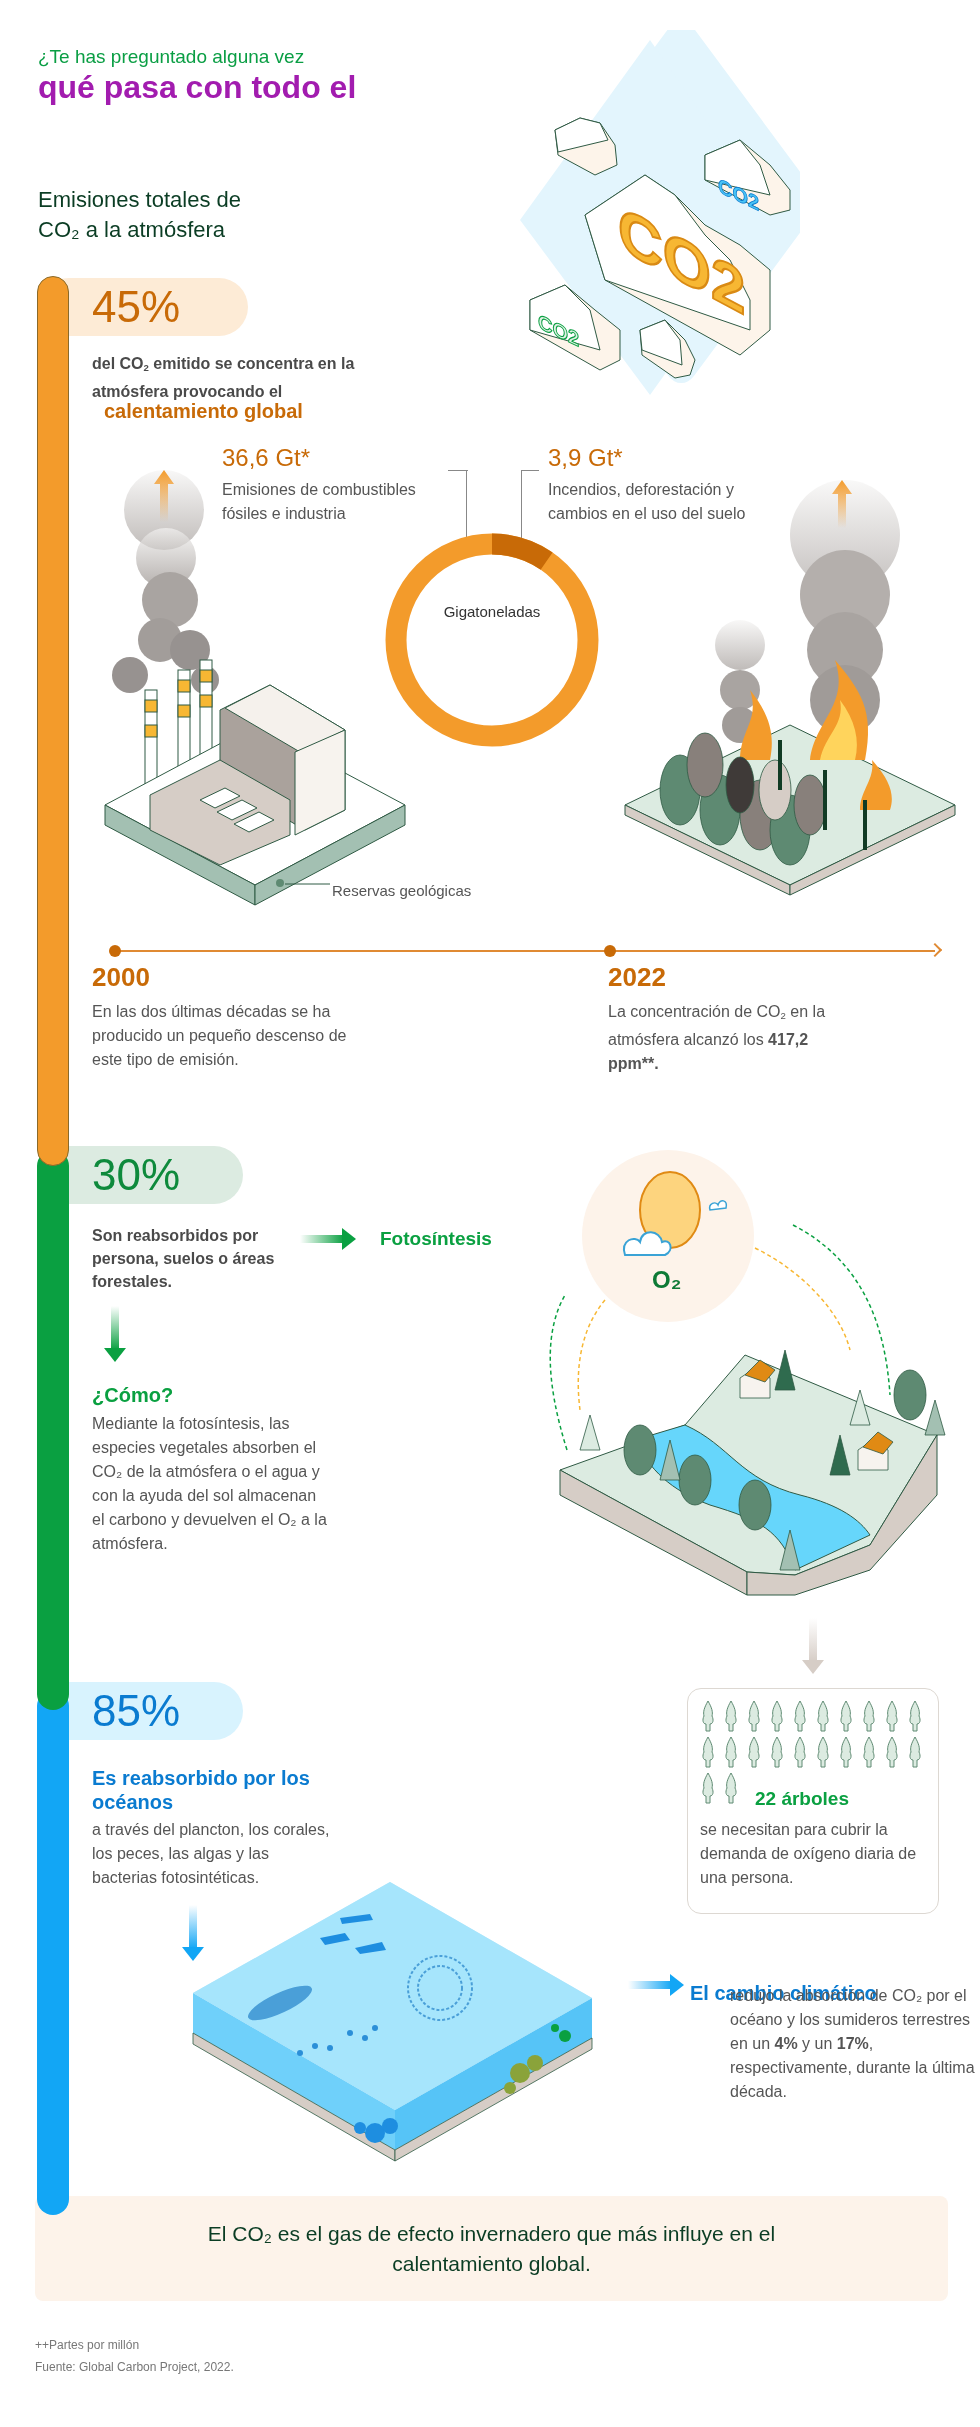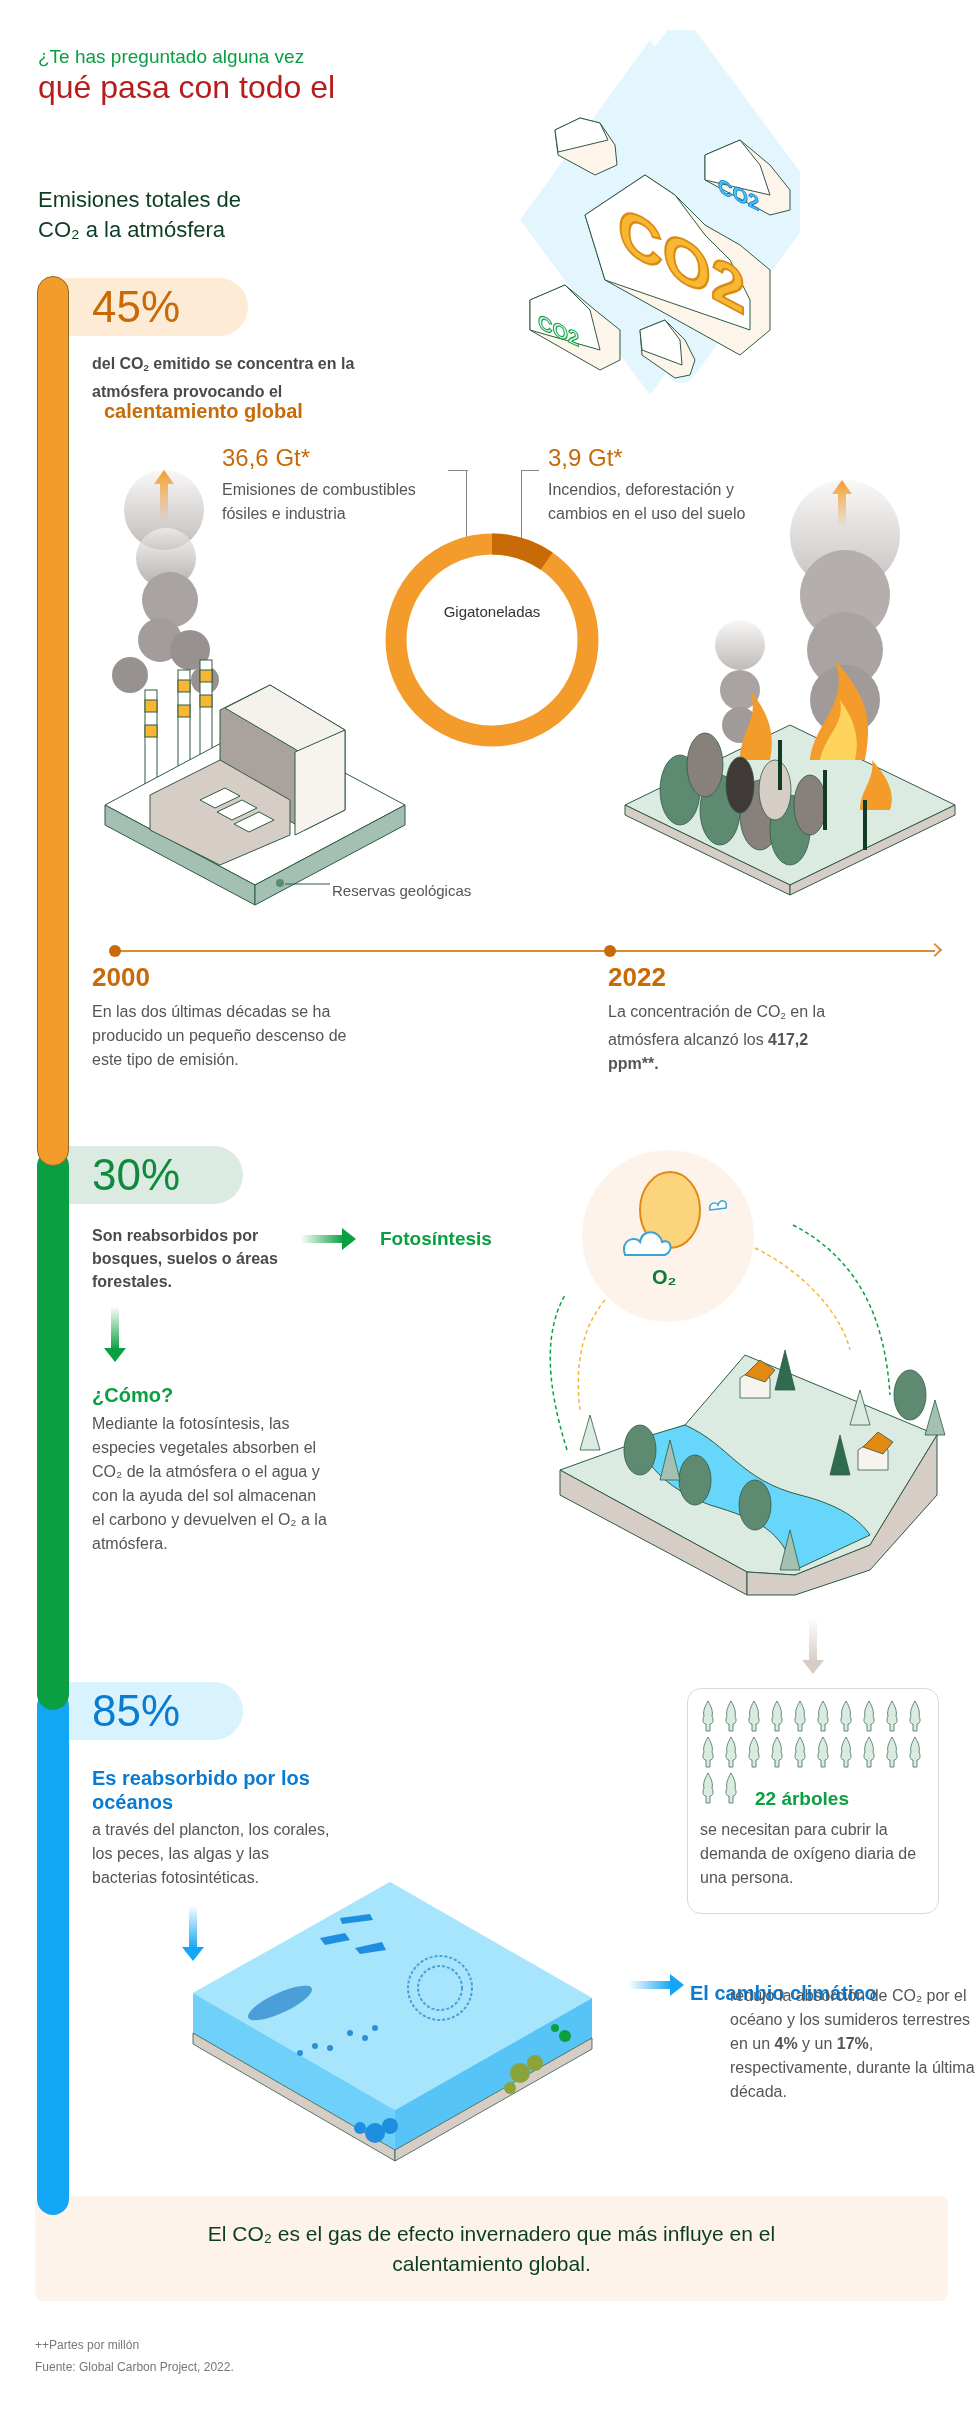--- a/index.html
+++ b/index.html
@@ -3,21 +3,21 @@
 <meta charset="utf-8">
 <style>
   * { box-sizing: border-box; margin: 0; padding: 0; }
   html, body { width: 980px; height: 2427px; background: #ffffff; overflow: hidden; }
   body { position: relative; font-family: "Liberation Sans", "DejaVu Sans", sans-serif; color: #4a4a4a; }
   .abs { position: absolute; }
   sub { font-size: 0.6em; vertical-align: -0.25em; }
 
   
   .intro { left: 38px; top: 46px; font-size: 19px; color: #0a9e44; }
-  .headline { left: 38px; top: 68px; font-size: 32px; font-weight: normal; color: #b91c1c; line-height: 38px; width: 420px; }
+  .headline { left: 38px; top: 68px; font-size: 32px; font-weight: bold; color: #a21caf; line-height: 38px; width: 420px; }
   .subhead { left: 38px; top: 185px; font-size: 22px; color: #0b3d24; line-height: 30px; width: 260px; }
 
   
   .bar { left: 37px; width: 32px; border-radius: 16px; }
   .bar-orange { top: 276px; height: 890px; background: #f39b2b; border: 1px solid #8a6a2a; z-index: 3; }
   .bar-green { top: 1150px; height: 560px; background: #0aa041; z-index: 2; }
   .bar-blue { top: 1690px; height: 525px; background: #12a6f5; z-index: 1; }
 
   .pill { left: 40px; height: 58px; border-radius: 29px; padding-left: 52px; font-size: 44px; line-height: 58px; }
   .pill-orange { top: 278px; width: 208px; background: #fdebd6; color: #c86a07; }
@@ -46,21 +46,21 @@
   .tl-desc { top: 1000px; width: 270px; }
 
   .geo-label { left: 332px; top: 882px; font-size: 15px; color: #555; }
 
   .s2-desc { left: 92px; top: 1224px; width: 210px; font-size: 16px; font-weight: bold; color: #4a4a4a; line-height: 23px; }
   .foto { left: 380px; top: 1228px; font-size: 19px; font-weight: bold; color: #0aa041; }
   .como-title { left: 92px; top: 1384px; font-size: 20px; font-weight: bold; color: #0aa041; }
   .como-desc { left: 92px; top: 1412px; width: 240px; }
 
   .o2-circle { left: 582px; top: 1150px; width: 172px; height: 172px; border-radius: 50%; background: #fdf3ea; }
-  .o2-label { left: 652px; top: 1266px; font-size: 20px; font-weight: bold; color: #0e7a36; }
+  .o2-label { left: 652px; top: 1266px; font-size: 24px; font-weight: bold; color: #0e7a36; }
 
   .tree-box { left: 687px; top: 1688px; width: 252px; height: 226px; border: 1.5px solid #ddd8d2; border-radius: 14px; background: #fff; }
   .trees-grid { left: 700px; top: 1700px; width: 230px; }
   .tree-count { left: 755px; top: 1788px; font-size: 19px; font-weight: bold; color: #0aa041; }
   .tree-desc { left: 700px; top: 1818px; width: 220px; }
 
   .s3-title { left: 92px; top: 1766px; width: 220px; font-size: 20px; font-weight: bold; color: #0a7bd0; line-height: 24px; }
   .s3-desc { left: 92px; top: 1818px; width: 240px; }
 
   .cc-title { left: 690px; top: 1982px; font-size: 20px; font-weight: bold; color: #0a7bd0; }
@@ -225,21 +225,21 @@
 <div class="abs timeline-line"></div>
 <div class="abs" style="left:930px;top:945px;width:10px;height:10px;border-top:2px solid #e08a33;border-right:2px solid #e08a33;transform:rotate(45deg);"></div>
 <div class="abs tl-dot" style="left:109px;"></div>
 <div class="abs tl-dot" style="left:604px;"></div>
 <div class="abs tl-year" style="left:92px;">2000</div>
 <div class="abs txt tl-desc" style="left:92px;">En las dos últimas décadas se ha producido un pequeño descenso de este tipo de emisión.</div>
 <div class="abs tl-year" style="left:608px;">2022</div>
 <div class="abs txt tl-desc" style="left:608px;width:230px;"><span>La concentración de CO</span><sub>2</sub><span> en la atmósfera alcanzó los </span><span class="bold">417,2 ppm**.</span></div>
 
 <div class="abs pill pill-green">30%</div>
-<div class="abs s2-desc">Son reabsorbidos por bosques, suelos o áreas forestales.</div>
+<div class="abs s2-desc">Son reabsorbidos por persona, suelos o áreas forestales.</div>
 <svg class="abs" style="left:300px;top:1226px;" width="60" height="26">
   <defs>
       <linearGradient id="gArrowH" x1="0" x2="1">
         <stop offset="0" stop-color="#0aa041" stop-opacity="0"></stop>
         <stop offset="1" stop-color="#0aa041"></stop>
       </linearGradient>
     </defs>
   <rect x="0" y="9" width="44" height="8" fill="url(#gArrowH)"></rect>
     <polygon points="42,2 56,13 42,24" fill="#0aa041"></polygon>
 </svg>

